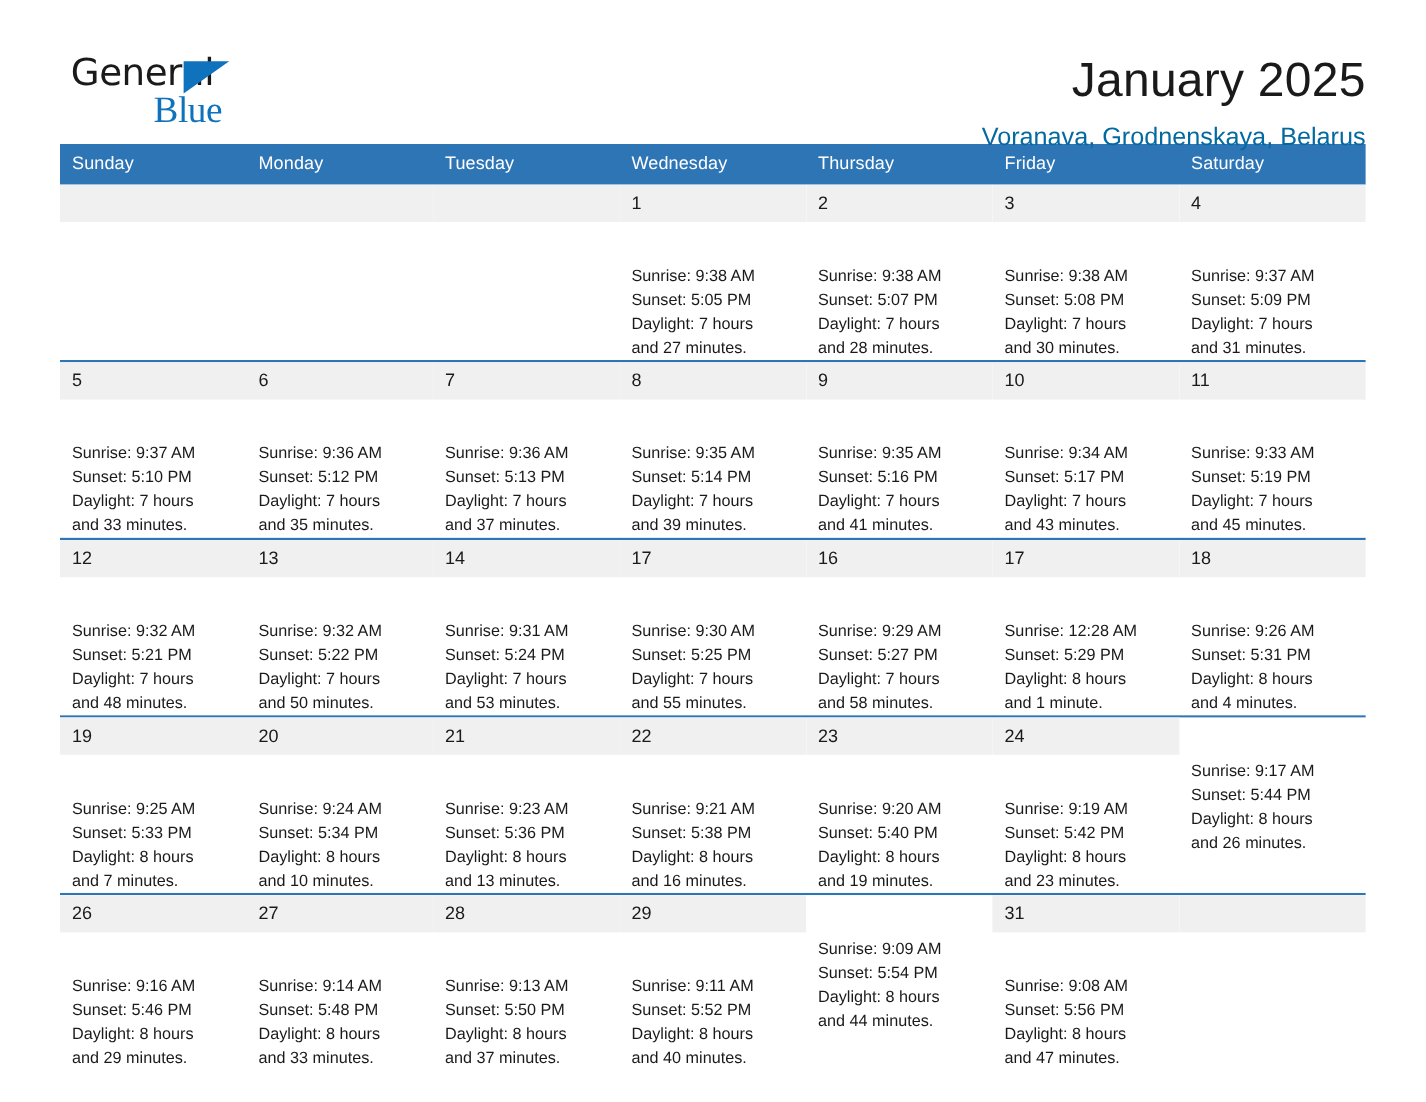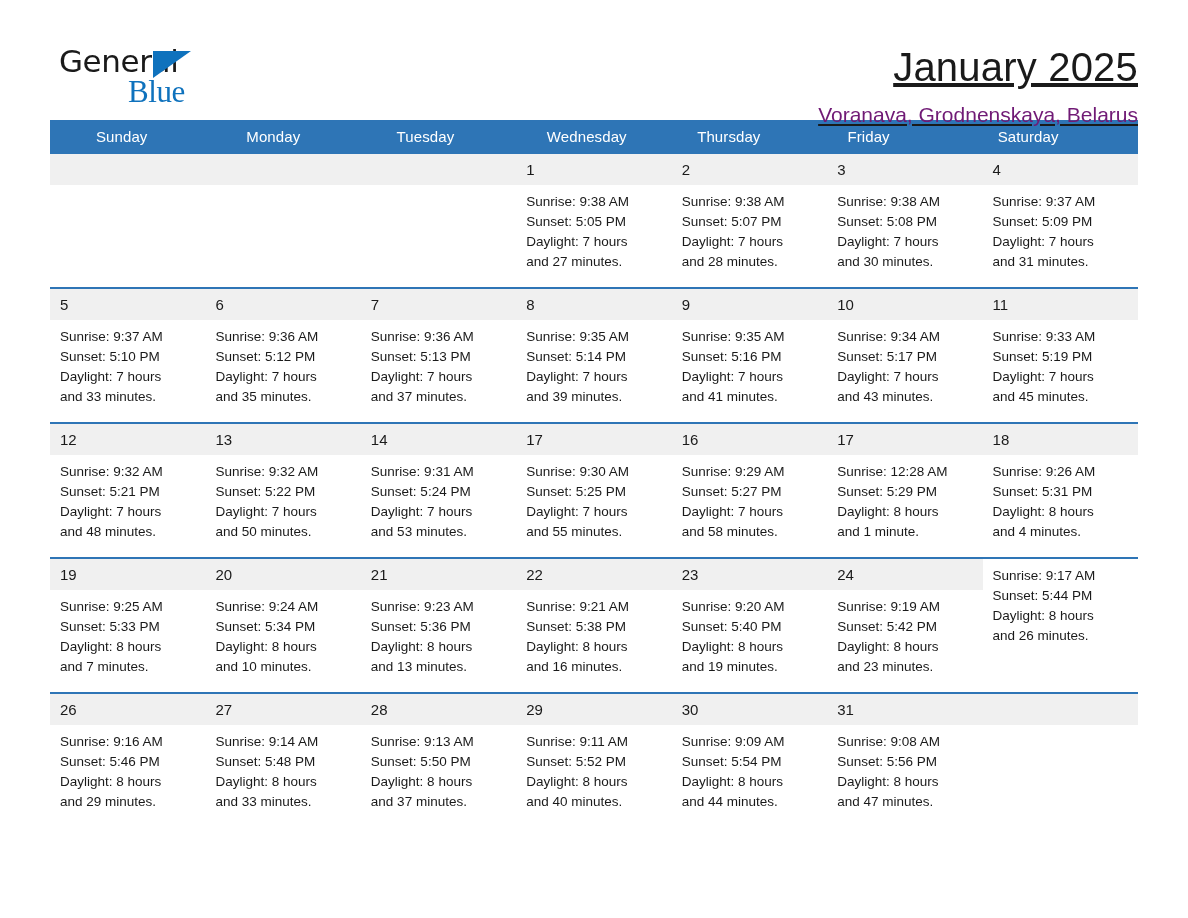--- a/index.html
+++ b/index.html
@@ -63,48 +63,46 @@
     top: 32px;
     font-size: 31px;
     line-height: 31px;
     letter-spacing: -0.4px;
     color: #0f72bd;
     font-family: Liberation Serif, serif;
   }
   .titles {
     text-align: right;
     padding-top: 0px;
-    text-decoration: underline;
   }
   .month-title {
     font-size: 40px;
     line-height: 46px;
     font-weight: normal;
     color: #1a1a1a;
     margin: 0;
     letter-spacing: 0.2px;
   }
   .location-title {
     font-size: 21px;
     line-height: 26px;
     font-weight: normal;
-    color: #701a75;
+    color: #0369a1;
     margin: 12px 0 0 0;
   }
 
   
   .calendar {
     width: 1088px;
     margin-top: 20px;
   }
   .weekdays {
     display: grid;
     grid-template-columns: repeat(7, 1fr);
     background: #2e75b6;
-    padding-left: 36px;
   }
   .weekday {
     color: #ffffff;
     font-size: 15px;
     line-height: 15px;
     padding: 9px 0 10px 10px;
     box-sizing: border-box;
     letter-spacing: 0.1px;
   }
   .week {
@@ -131,20 +129,21 @@
     box-sizing: border-box;
   }
   .daycell.empty .daynum {
     background: #f0f0f0;
   }
   .info {
     padding: 7px 8px 0 10px;
     font-size: 13.5px;
     line-height: 20px;
     color: #1a1a1a;
+    margin-top: 28px;
   }
   .info div {
     white-space: nowrap;
   }
 </style>
 </head>
 <body>
 
 <div class="page">
 
@@ -446,21 +445,20 @@
           <div class="daycell">
             <div class="daynum">29</div>
             <div class="info">
               <div>Sunrise: 9:11 AM</div>
               <div>Sunset: 5:52 PM</div>
               <div>Daylight: 8 hours</div>
               <div>and 40 minutes.</div>
             </div>
           </div>
           <div class="daycell">
-            <div class="daynum">30</div>
             <div class="info">
               <div>Sunrise: 9:09 AM</div>
               <div>Sunset: 5:54 PM</div>
               <div>Daylight: 8 hours</div>
               <div>and 44 minutes.</div>
             </div>
           </div>
           <div class="daycell">
             <div class="daynum">31</div>
             <div class="info">

